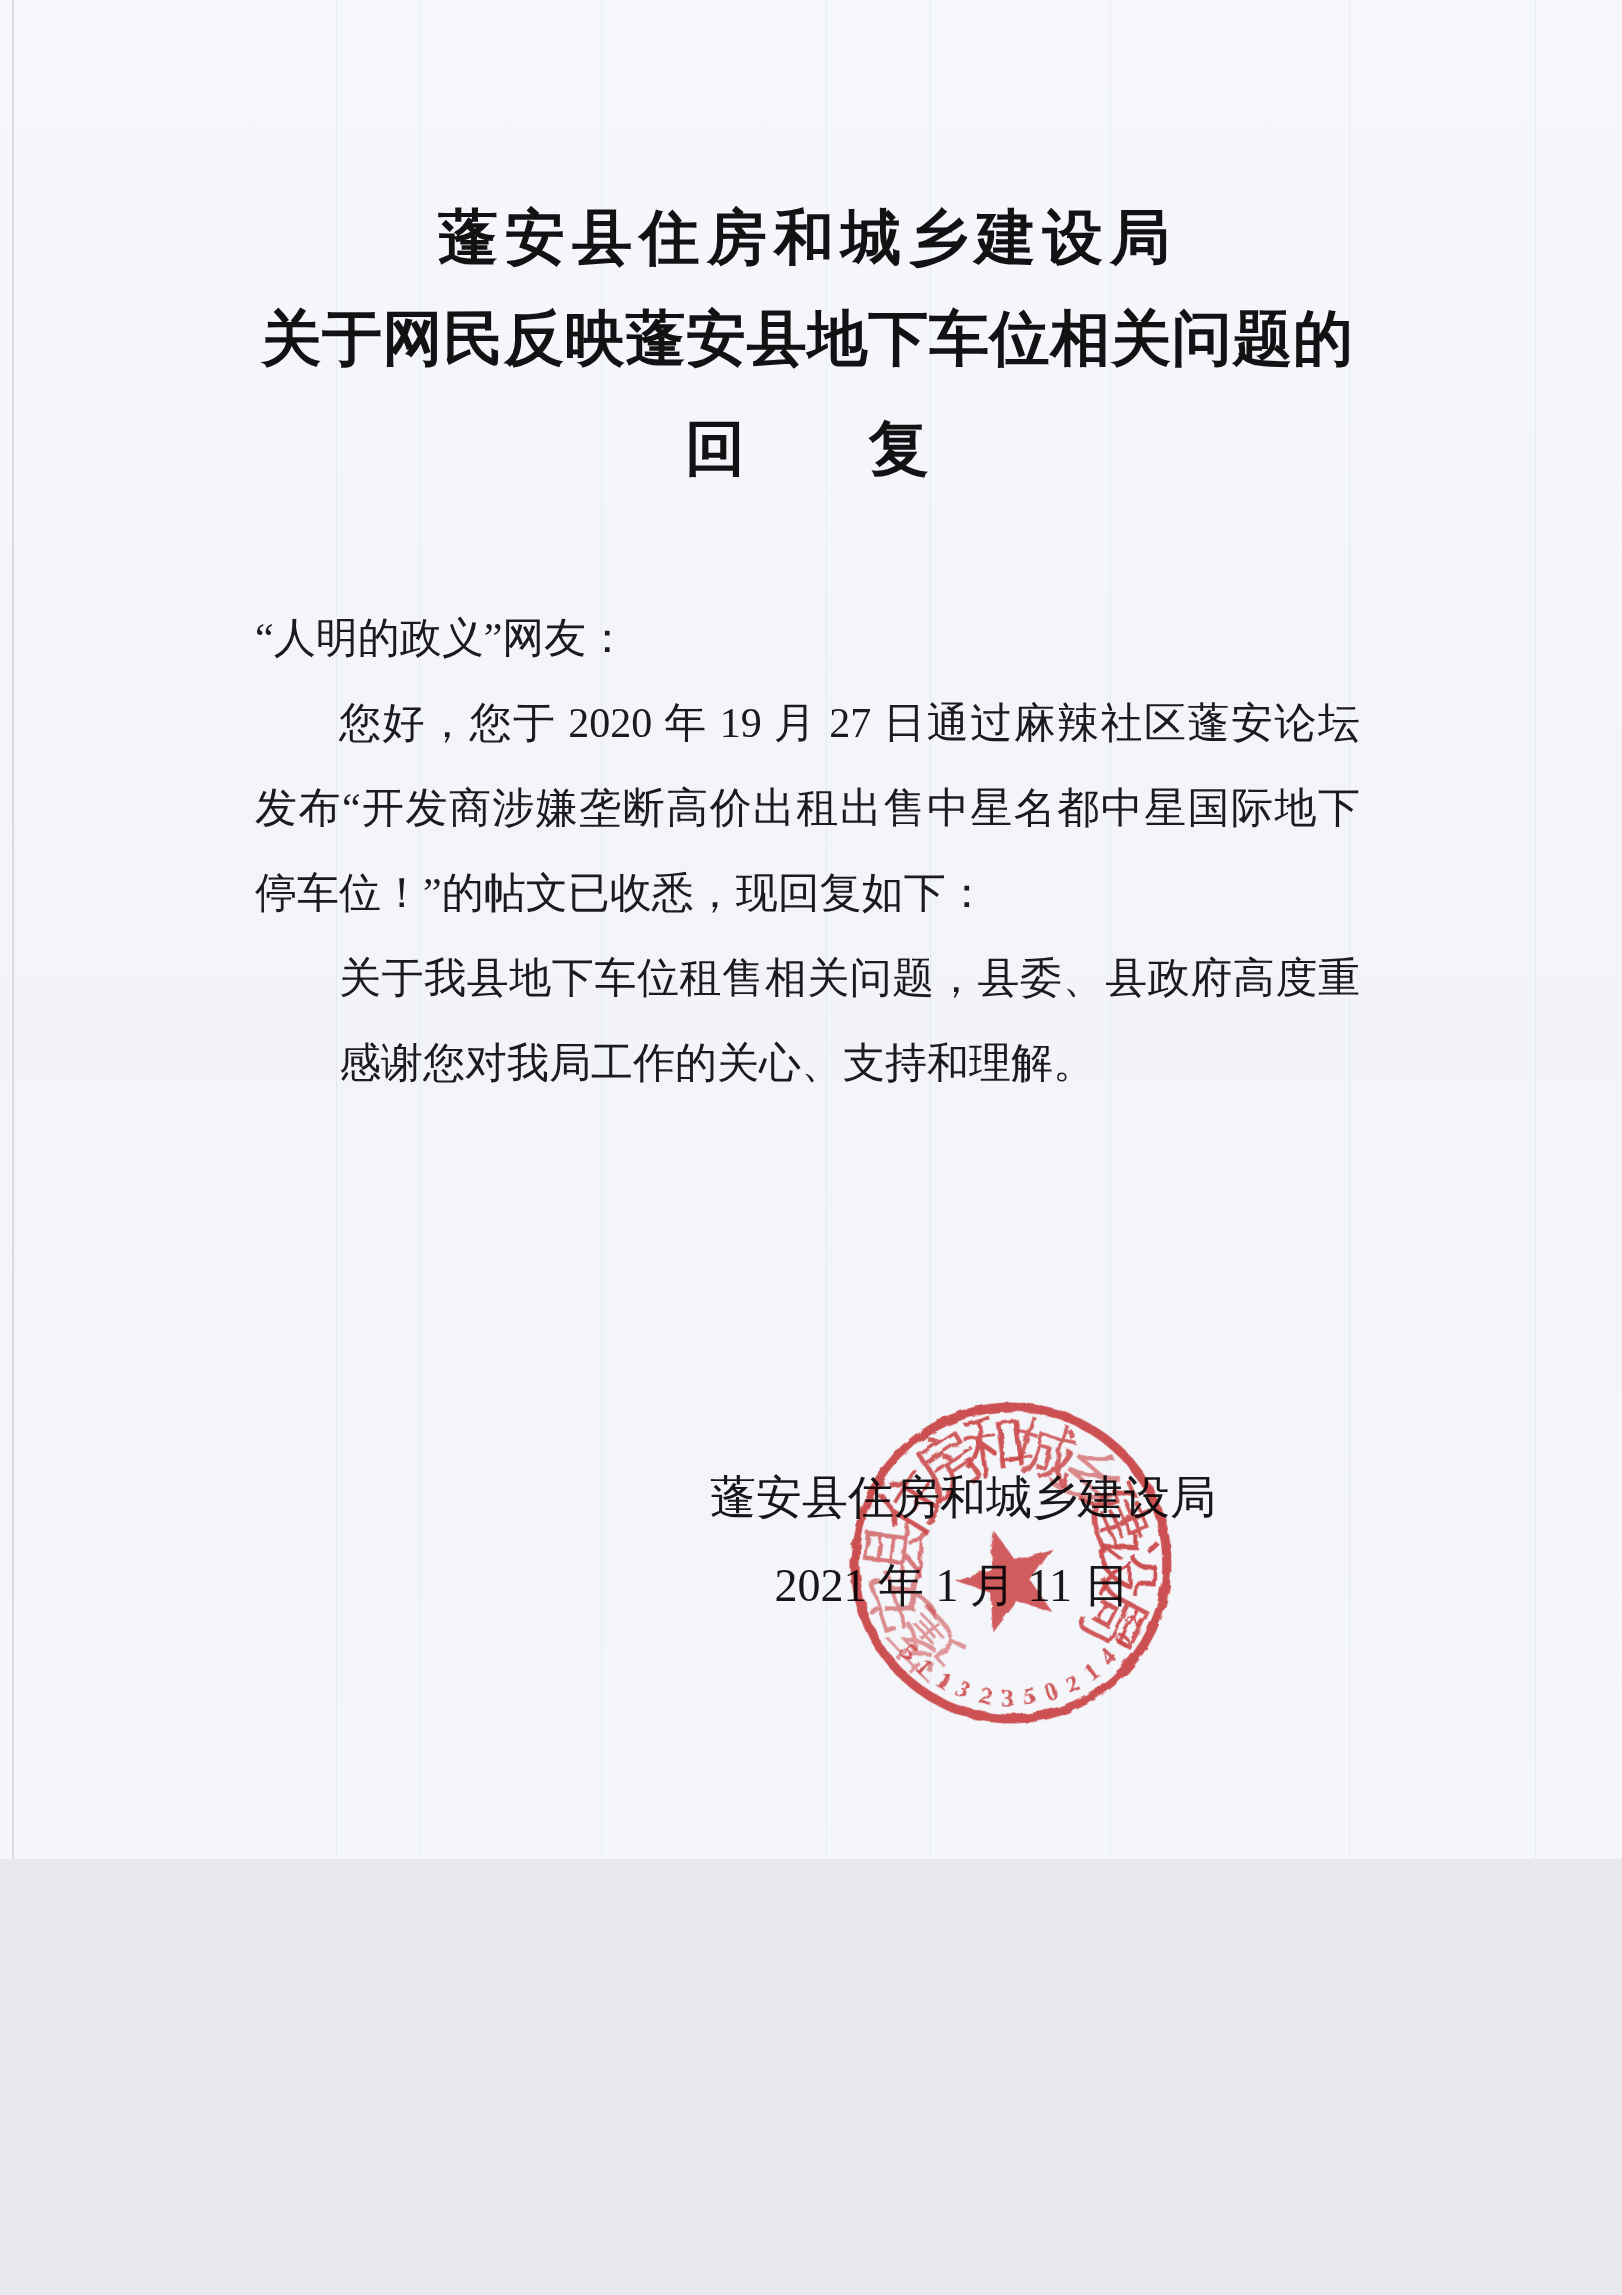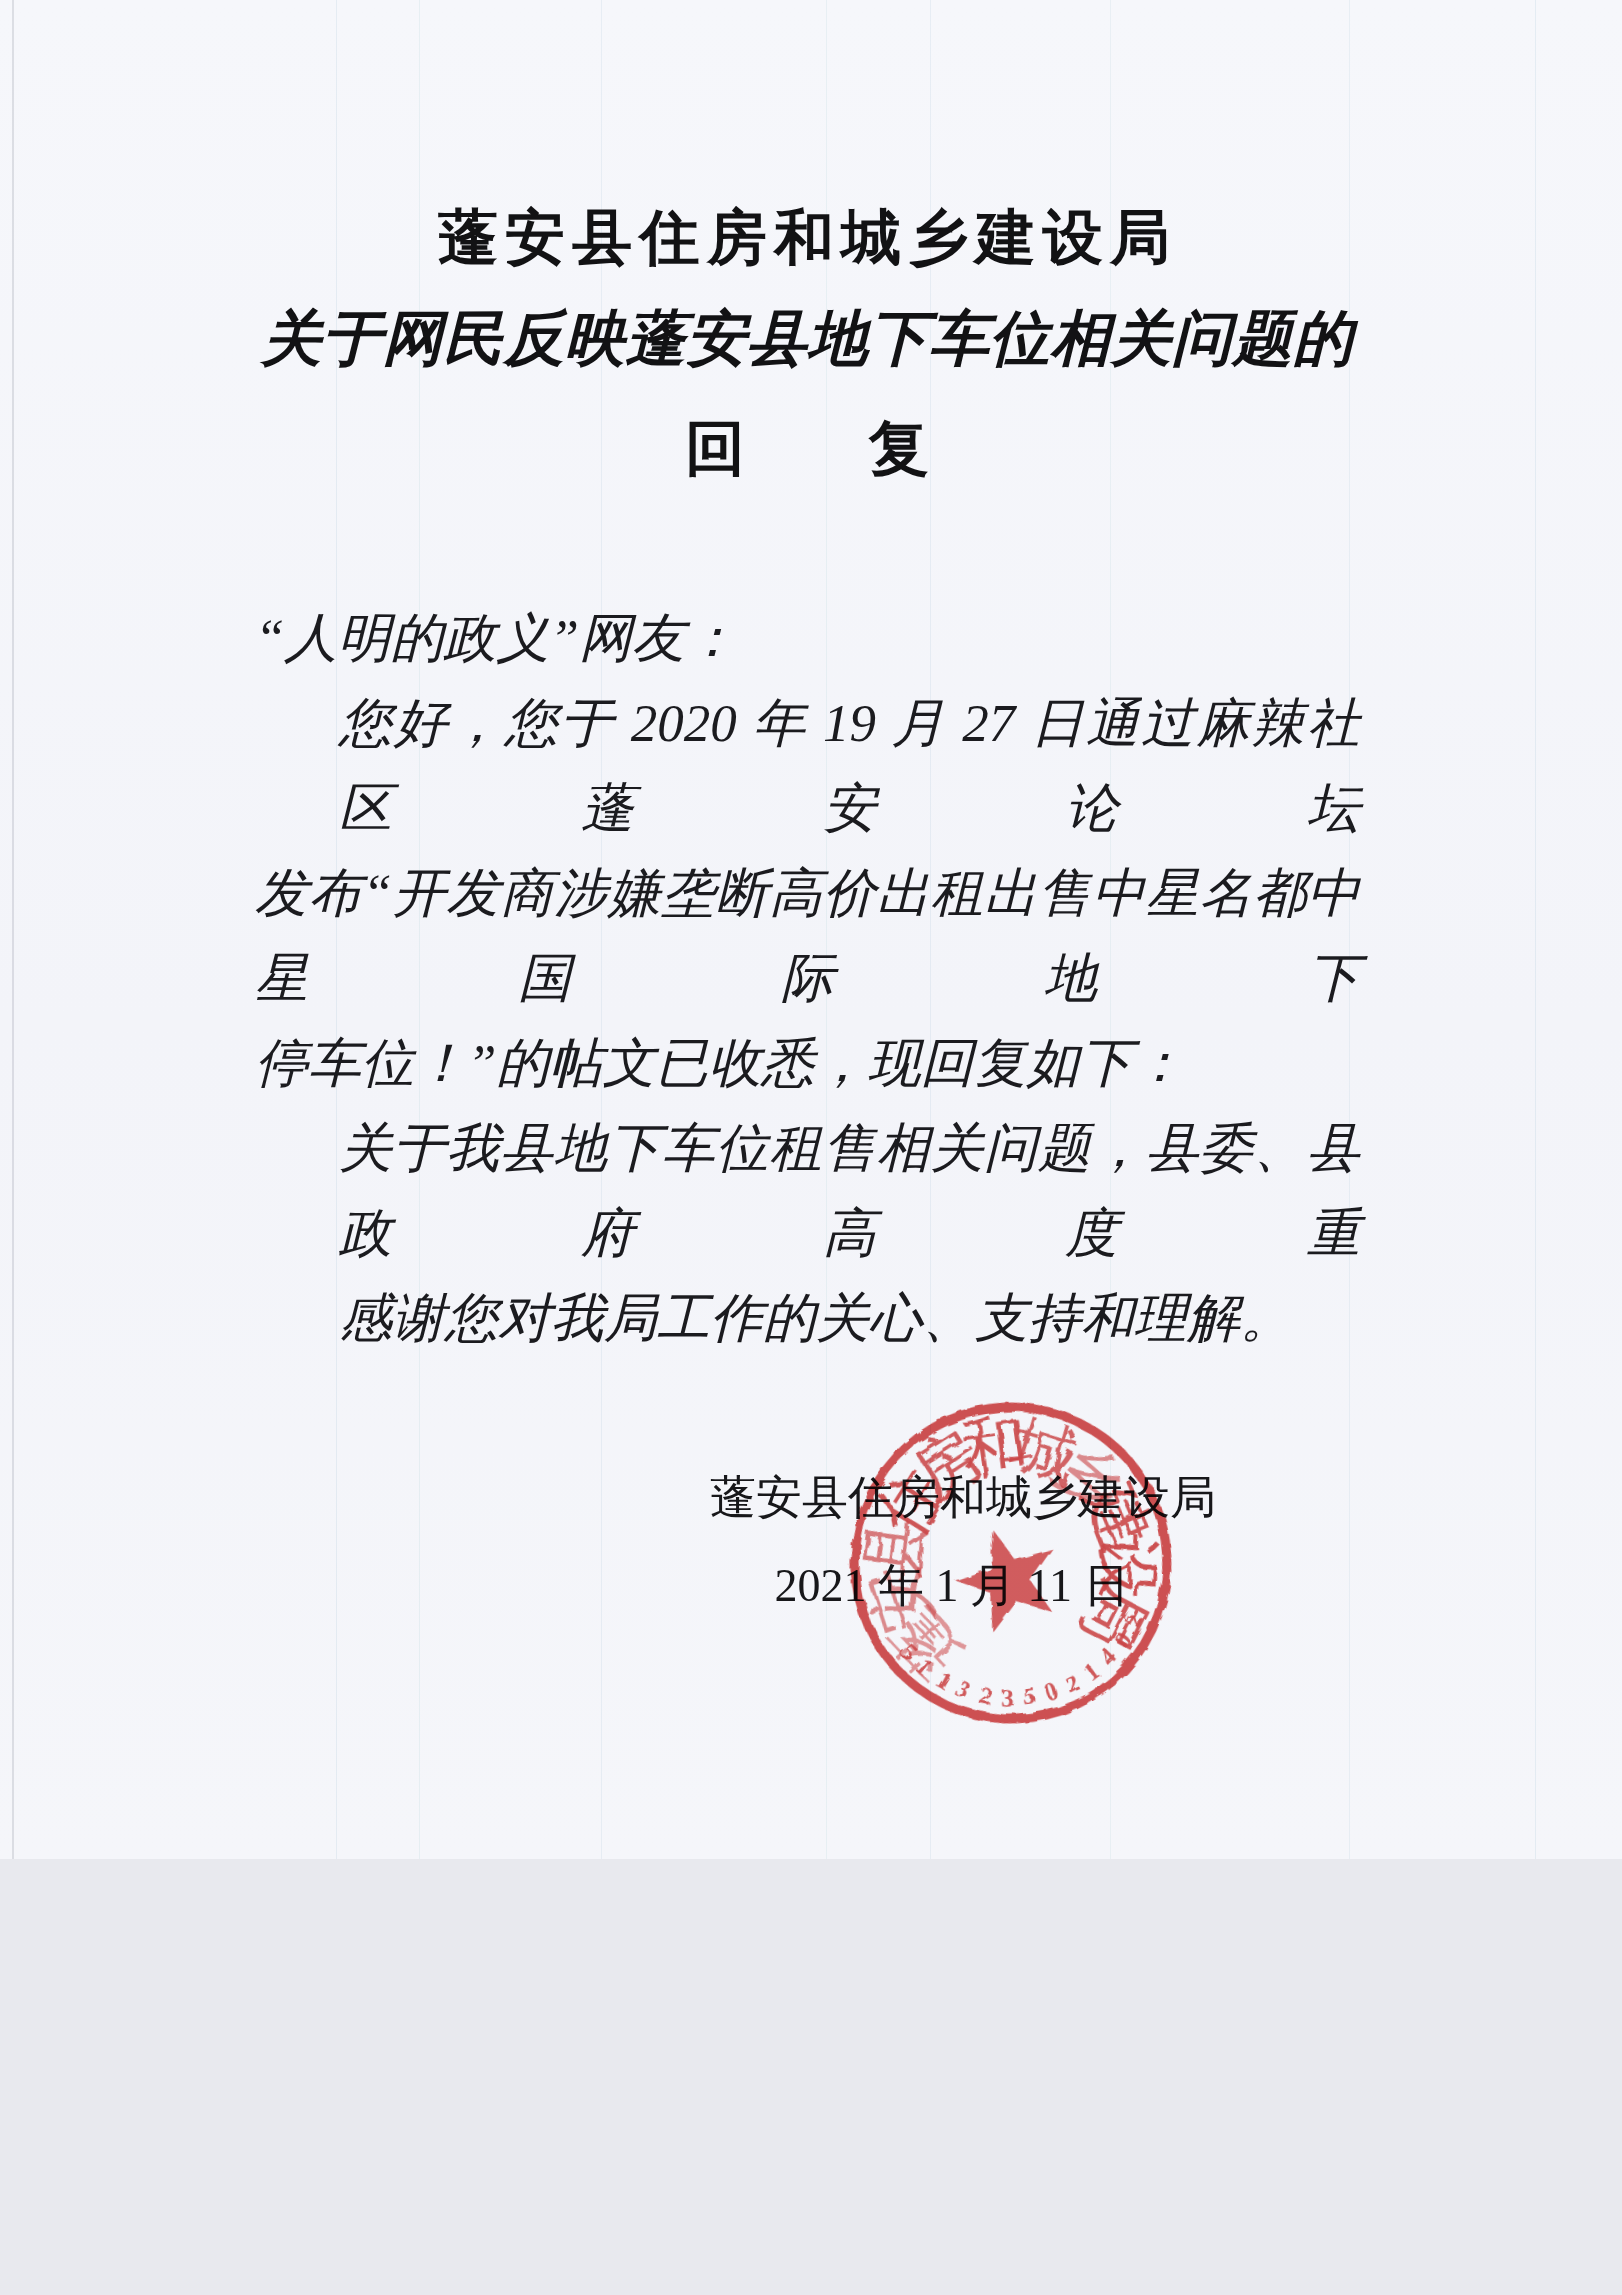--- a/index.html
+++ b/index.html
@@ -28,27 +28,26 @@
   }
   .title-block { text-align: center; }
   .title-line {
     font-size: 60px;
     font-weight: 700;
     line-height: 68px;
     white-space: nowrap;
     color: #121214;
   }
   .title-line.l1 { letter-spacing: 7.2px; }
-  .title-line.l2 { margin-top: 33px; letter-spacing: 0.7px; font-style: italic; }
+  .title-line.l2 { margin-top: 33px; letter-spacing: 0.7px; }
   .title-line.l3 { margin-top: 42px; letter-spacing: 1.3px; }
   .body-block {
     margin-top: 113px;
-    font-size: 53px;
+    font-size: 42px;
     line-height: 85px;
-    font-style: italic;
   }
   .line { white-space: nowrap; }
   .line.stretch { white-space: normal; text-align: justify; text-align-last: justify; }
   .line.indent { padding-left: 84px; }
   .signature-block {
     position: absolute;
     left: 710px;
     top: 1454px;
     width: 484px;
     text-align: center;

